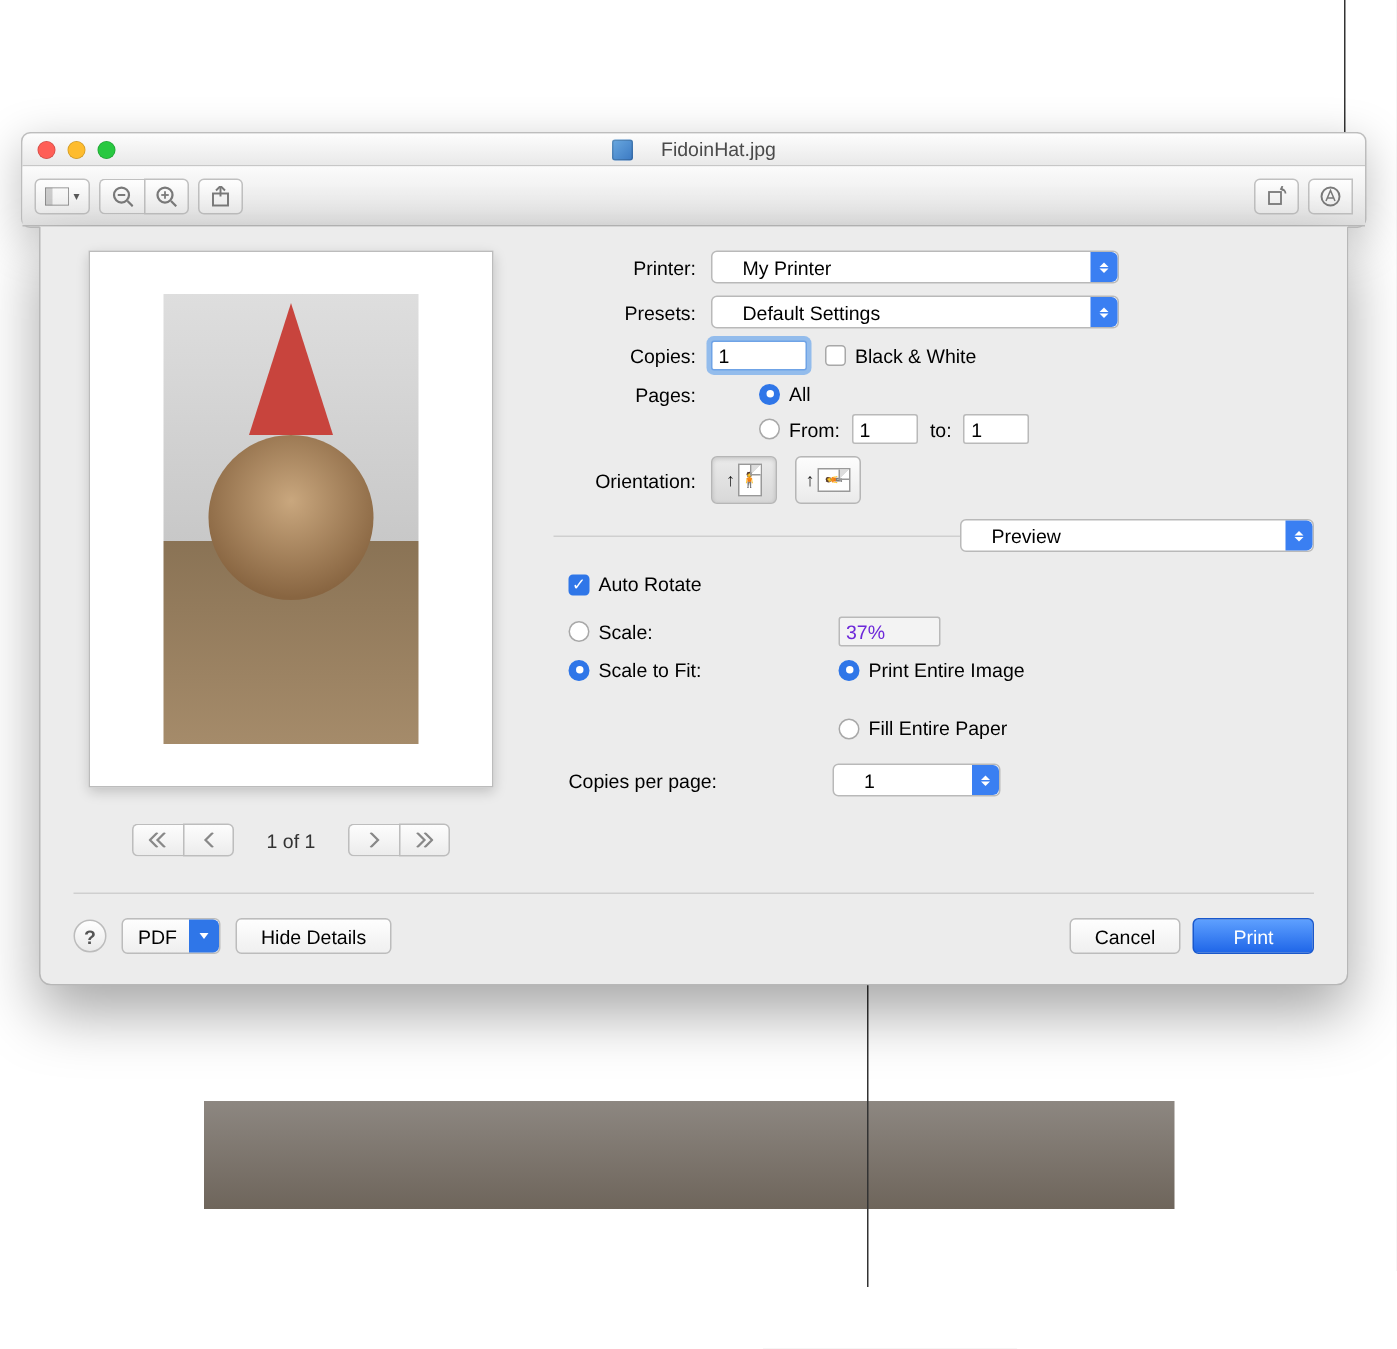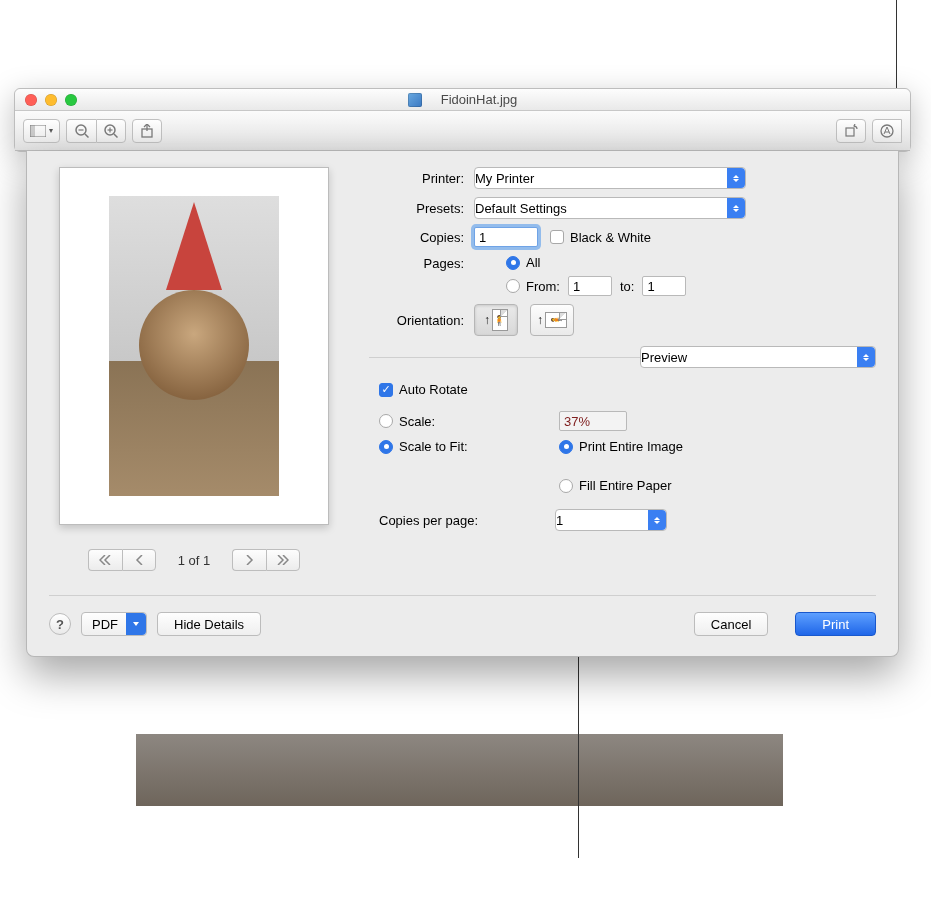--- a/index.html
+++ b/index.html
@@ -114,21 +114,21 @@
 }
 .nav-group .nav-btn:first-child{border-radius:4px 0 0 4px;border-right:none;}
 .nav-group .nav-btn:last-child{border-radius:0 4px 4px 0;}
 .nav-label { margin:0 22px; font-size:13px; color:#333;}
 .form-col { flex:1; }
 .form-row { display:flex; align-items:center; margin-bottom:8px; }
 .form-label { width: 95px; text-align:right; margin-right:10px; color:#000;}
 .mac-select {
   display:flex; align-items:center;
   background:#fff; border:1px solid #b9b9b9; border-radius:4px;
-  height:22px; position:relative; padding:0 24px 0 0;
+  height:22px; position:relative; padding:0 24px 0 20px;
   font-size:13px;
 }
 .mac-select .chevrons {
   position:absolute; right:0; top:0; bottom:0; width:18px;
   background:#3a7ff2; border-radius:0 4px 4px 0;
   display:flex; flex-direction:column; align-items:center; justify-content:center;
   gap:1px;
 }
 .mac-select .chevrons::before,
 .mac-select .chevrons::after {
@@ -171,21 +171,21 @@
   border-left:1px solid #999;border-bottom:1px solid #999;
 }
 .orientation-btn .arrow{font-size:12px;color:#111;}
 .divider-row { display:flex; align-items:center; margin:10px 0 14px 0;}
 .divider-line{flex:1;height:1px;background:#cfcfcf;}
 .footer {
   border-top:1px solid #cfcfcf;
   margin-top:24px; padding-top:16px;
   display:flex; align-items:center;
 }
-.footer-right{margin-left:auto;display:flex;gap:27px;}
+.footer-right{margin-left:auto;display:flex;gap:8px;}
 .mac-button {
   background:linear-gradient(#fefefe,#efefef);
   border:1px solid #bcbcbc;border-radius:4px;
   height:24px; padding:0 16px; font-size:13px; color:#000;
   display:flex;align-items:center;
 }
 .mac-button.primary{
   background:linear-gradient(#5ea0ff,#1f66e8);
   border-color:#1958cc;color:#fff;font-weight:500;
 }
@@ -401,21 +401,21 @@
           <label class="cb-label" style="margin-bottom:14px;">
             <span class="mac-checkbox checked">✓</span>
             <span>Auto Rotate</span>
           </label>
 
           <div style="display:flex;align-items:center;margin-bottom:8px;">
             <label class="cb-label" style="width:180px;">
               <span class="mac-radio"></span>
               <span>Scale:</span>
             </label>
-            <input class="mac-input" style="width: 68px; color: #7f1d1d; background: rgb(243, 243, 243);" disabled="" value="37%">
+            <input class="mac-input" style="width: 68px; color: #6d28d9; background: rgb(243, 243, 243);" disabled="" value="37%">
           </div>
 
           <div style="display:flex;align-items:flex-start;">
             <label class="cb-label" style="width:180px;">
               <span class="mac-radio checked"></span>
               <span>Scale to Fit:</span>
             </label>
             <div>
               <label class="cb-label">
                 <span class="mac-radio checked"></span>

